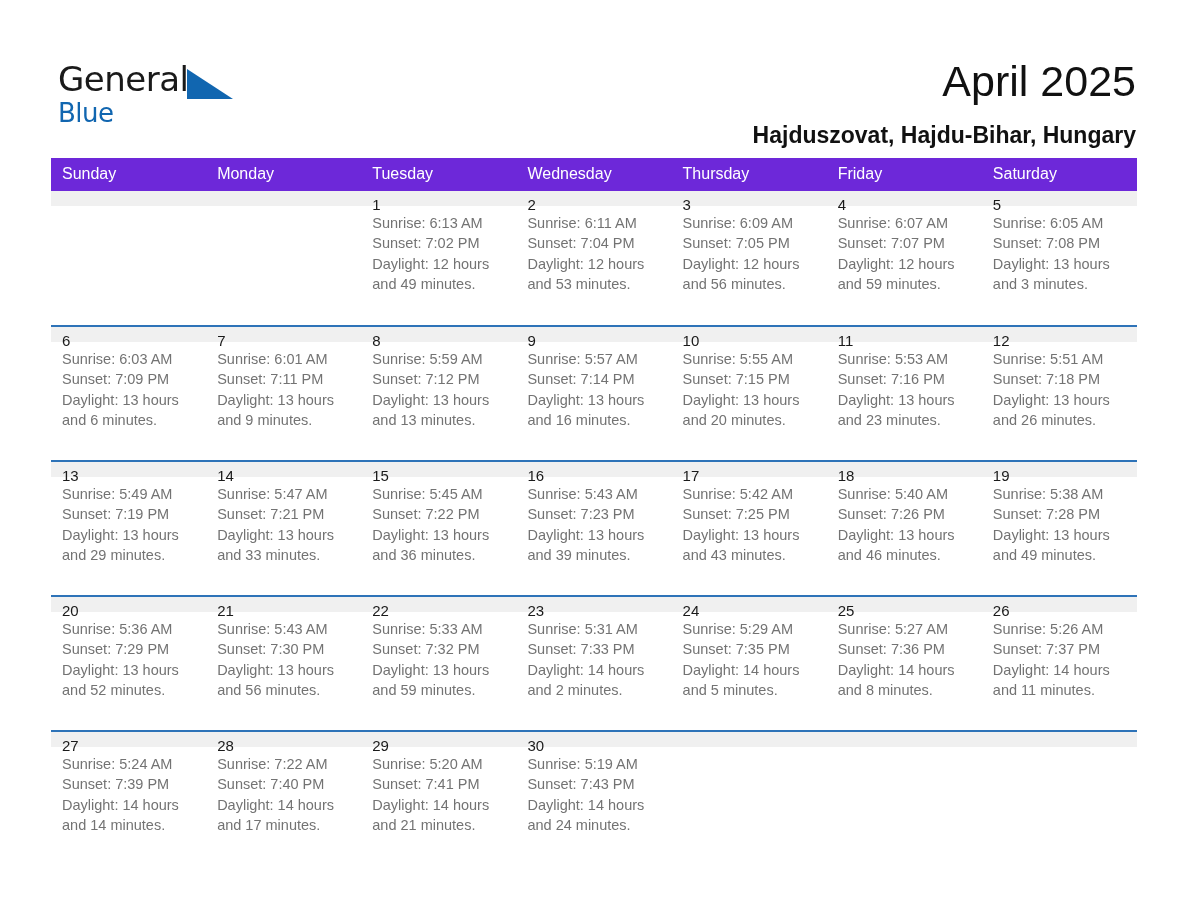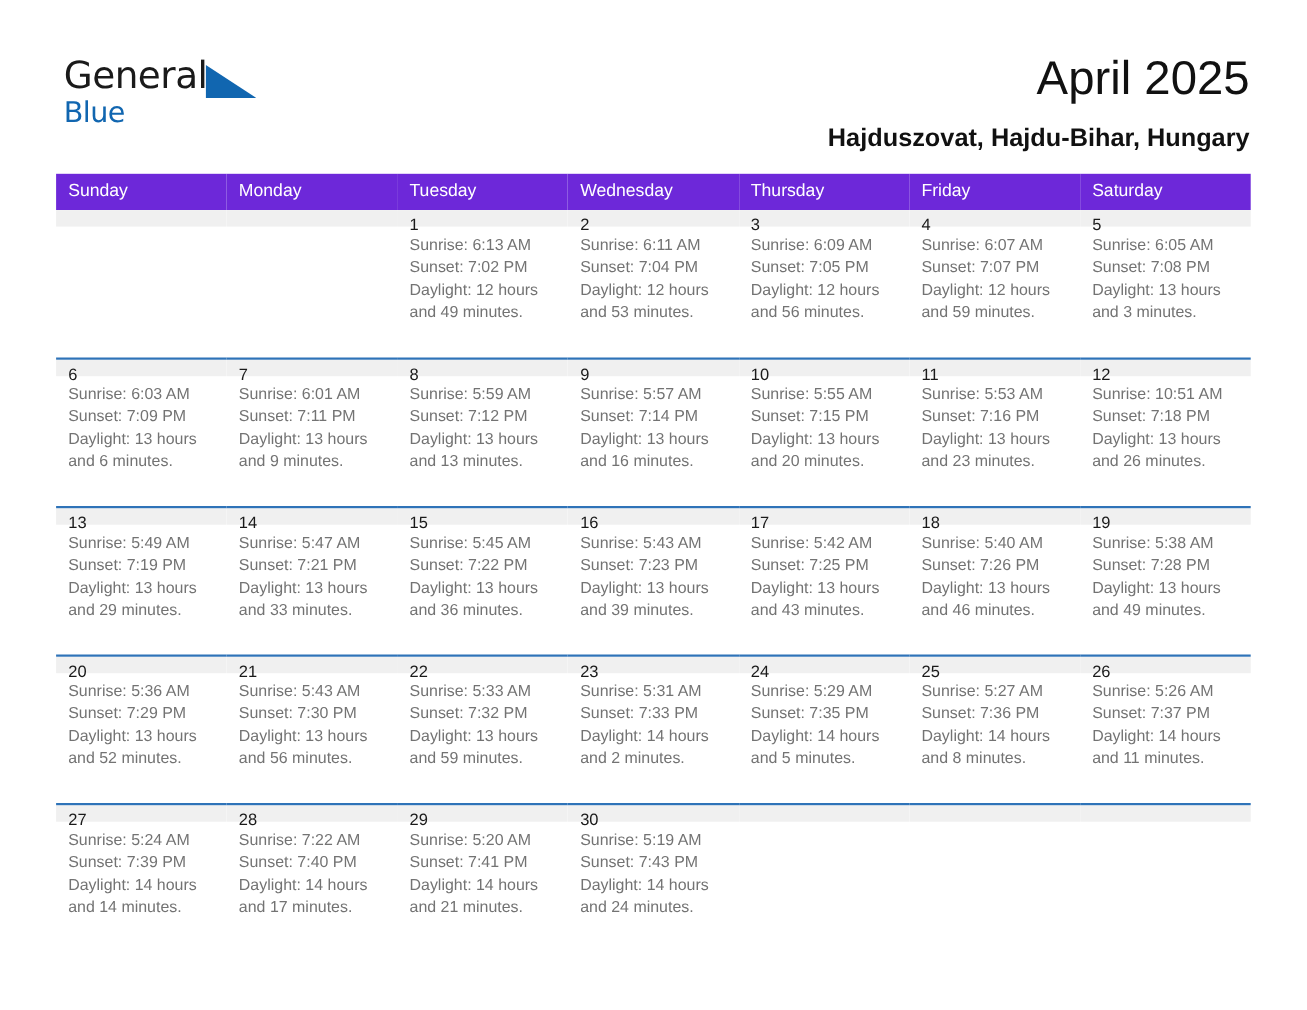--- a/index.html
+++ b/index.html
@@ -17,21 +17,21 @@
   .page {
     position: relative;
     width: 1188px;
     height: 918px;
     box-sizing: border-box;
   }
 
   
   .top {
     position: absolute;
-    left: 0; right: 0; top: 0;
+    left: 0; right: 0; top: 10px;
     height: 150px;
   }
   .logo {
     position: absolute;
     left: 58px;
     top: 52px;
     width: 300px;
     height: 84px;
     line-height: 1;
   }
@@ -300,21 +300,21 @@
             <div class="details">
               <div>Sunrise: 5:53 AM</div>
               <div>Sunset: 7:16 PM</div>
               <div>Daylight: 13 hours</div>
               <div>and 23 minutes.</div>
             </div>
           </td>
           <td class="daycell">
             <div class="daynum">12</div>
             <div class="details">
-              <div>Sunrise: 10:51 AM</div>
+              <div>Sunrise: 5:51 AM</div>
               <div>Sunset: 7:18 PM</div>
               <div>Daylight: 13 hours</div>
               <div>and 26 minutes.</div>
             </div>
           </td>
         </tr>
         <tr class="week">
           <td class="daycell">
             <div class="daynum">13</div>
             <div class="details">

